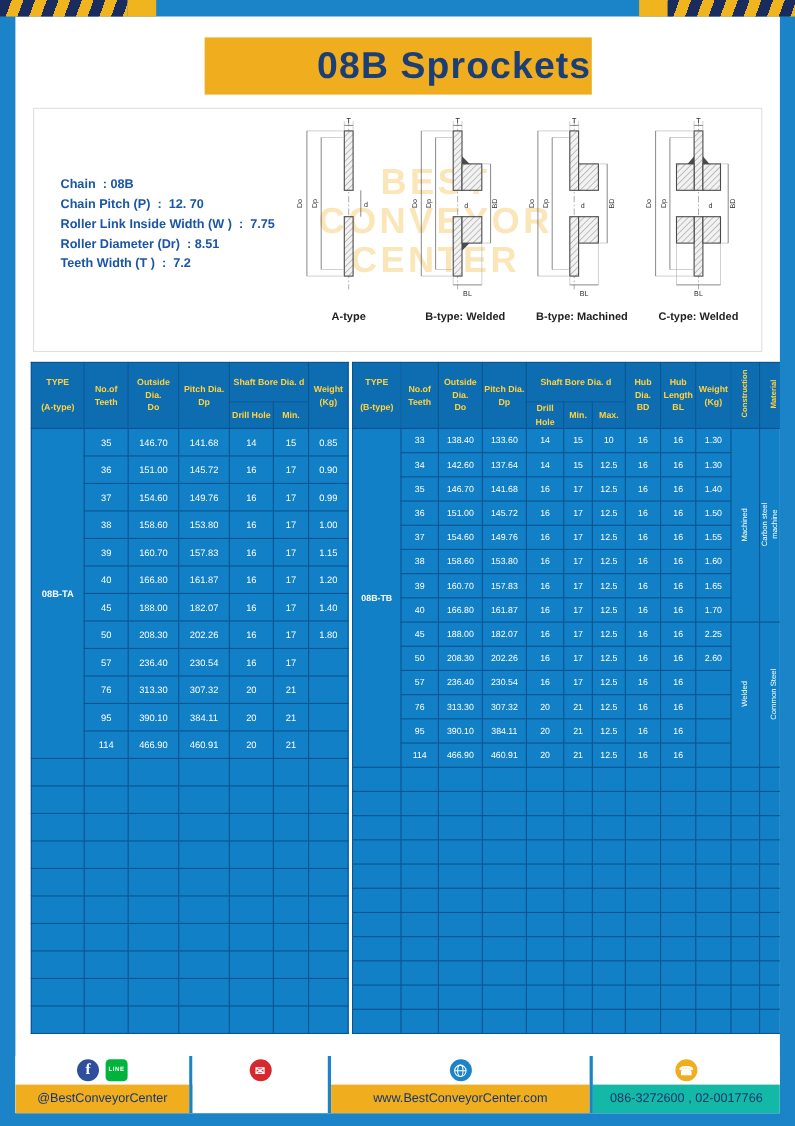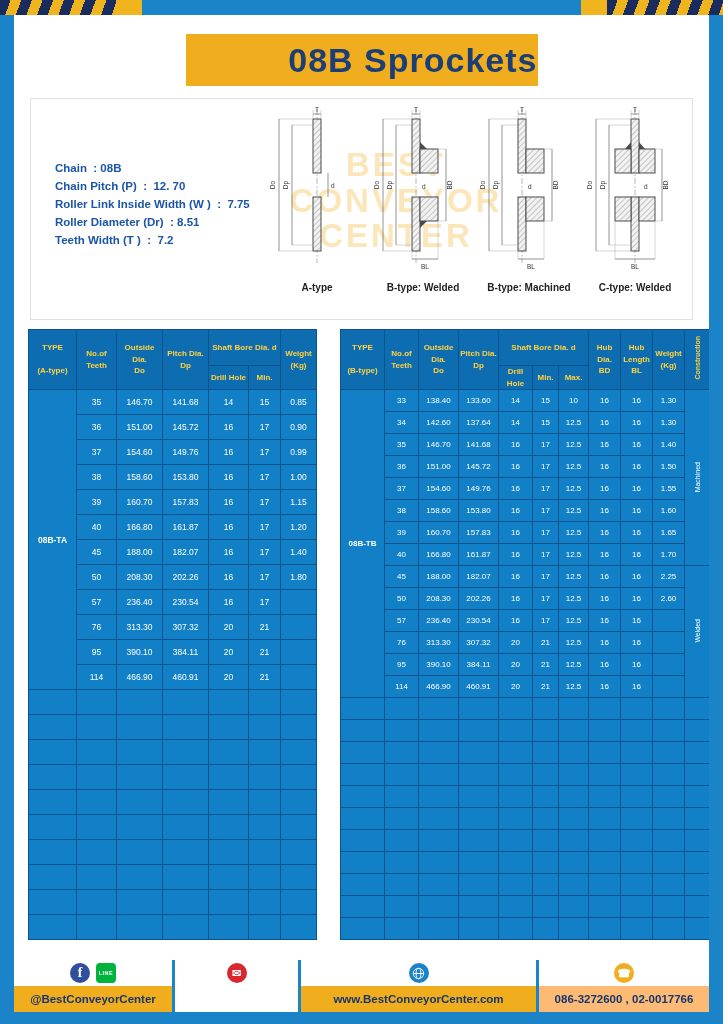--- a/index.html
+++ b/index.html
@@ -24,21 +24,21 @@
   .figs{position:absolute;right:4px;top:6px;width:452px;display:flex;justify-content:flex-end;z-index:1}
   figure{width:106px;text-align:center}
   figcaption{font-size:10px;font-weight:bold;color:#222;margin-top:1px}
   svg.fig .cl{stroke:#999;stroke-width:.7;stroke-dasharray:6 2 1.5 2}
   svg.fig .part{stroke:#4a4a4a;stroke-width:1}
   svg.fig .dim{stroke:#666;stroke-width:.7}
   svg.fig .ext{stroke:#aaa;stroke-width:.5}
   svg.fig text{fill:#333;font-size:6.5px;font-family:"Liberation Sans",sans-serif}
   svg.fig .weld{fill:#4a4a4a;stroke:none}
 
-  .tables{display:flex;gap:23px;margin:9px 14px 0}
+  .tables{display:flex;gap:3px;margin:9px 14px 0}
   table.spec{border-collapse:collapse;table-layout:fixed;background:#1280c6}
   table.spec th,table.spec td{border:1px solid #0a5391;text-align:center;vertical-align:middle;padding:0;overflow:hidden}
   table.spec th{background:#0e6db1;color:#ffd23f;font-weight:bold;font-size:8px;white-space:pre-line;line-height:1.45}
   table.spec td{color:#fff;font-size:8.5px}
   #table-a{width:288px}
   #table-b{width:397px}
   #table-b td{font-size:8px}
   table.spec thead tr:first-child{height:36px}
   table.spec thead tr:last-child{height:24px}
   #table-a tbody tr{height:25px}
@@ -46,23 +46,23 @@
   td.gold{color:#ffd23f}
   td.type-cell{color:#fff;font-weight:bold;font-size:9px}
   .vtext{display:inline-block;writing-mode:vertical-rl;transform:rotate(180deg);white-space:pre-line;font-size:7px;line-height:1.35;font-weight:bold}
   td .vtext{font-weight:normal;color:#fff}
 
   .footer{position:absolute;bottom:0;left:0;right:0;display:flex;background:#fff}
   .f-seg{display:flex;flex-direction:column}
   .f-seg+.f-seg{border-left:3px solid #1b84c8}
   .s1{width:158px}.s2{width:126px}.s3{width:238px}.s4{flex:1}
   .f-icons{height:26px;display:flex;align-items:center;justify-content:center;gap:6px;background:#fff}
-  .band{height:26px;line-height:26px;text-align:center;font-size:11.5px;font-weight:bold;color:#15366e}
+  .band{height:26px;line-height:26px;text-align:center;font-size:11.5px;font-weight:normal;color:#15366e}
   .band.yellow{background:#f0ad1e}
-  .band.white{background:#fdba74}
+  .band.white{background:#14b8a6}
   .icon{width:20px;height:20px;border-radius:50%;display:flex;align-items:center;justify-content:center;color:#fff;font-weight:bold}
   .icon.fb{background:#2f4e9e;font-family:"Liberation Serif",serif;font-size:14px}
   .icon.line{background:#00b33c;border-radius:4px;font-size:5.5px;letter-spacing:.5px}
   .icon.mail{background:#d7282f;font-size:11px}
   .icon.globe{background:#1b84c8}
   .icon.phone{background:#f0ad1e;font-size:11px}
 </style>
 </head>
 <body>
 

